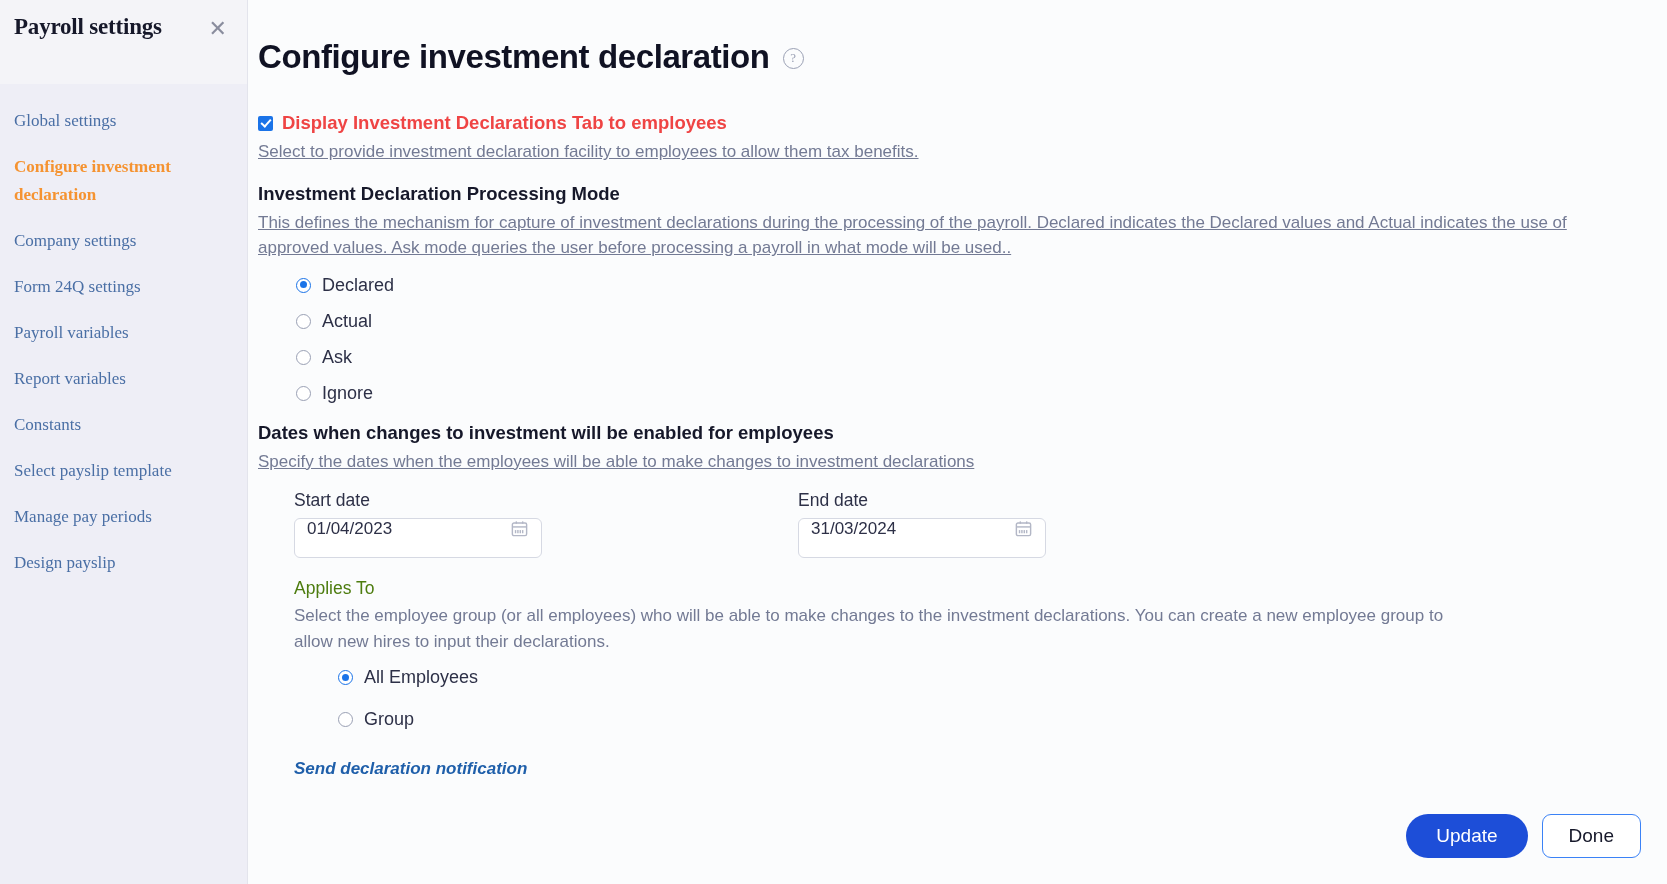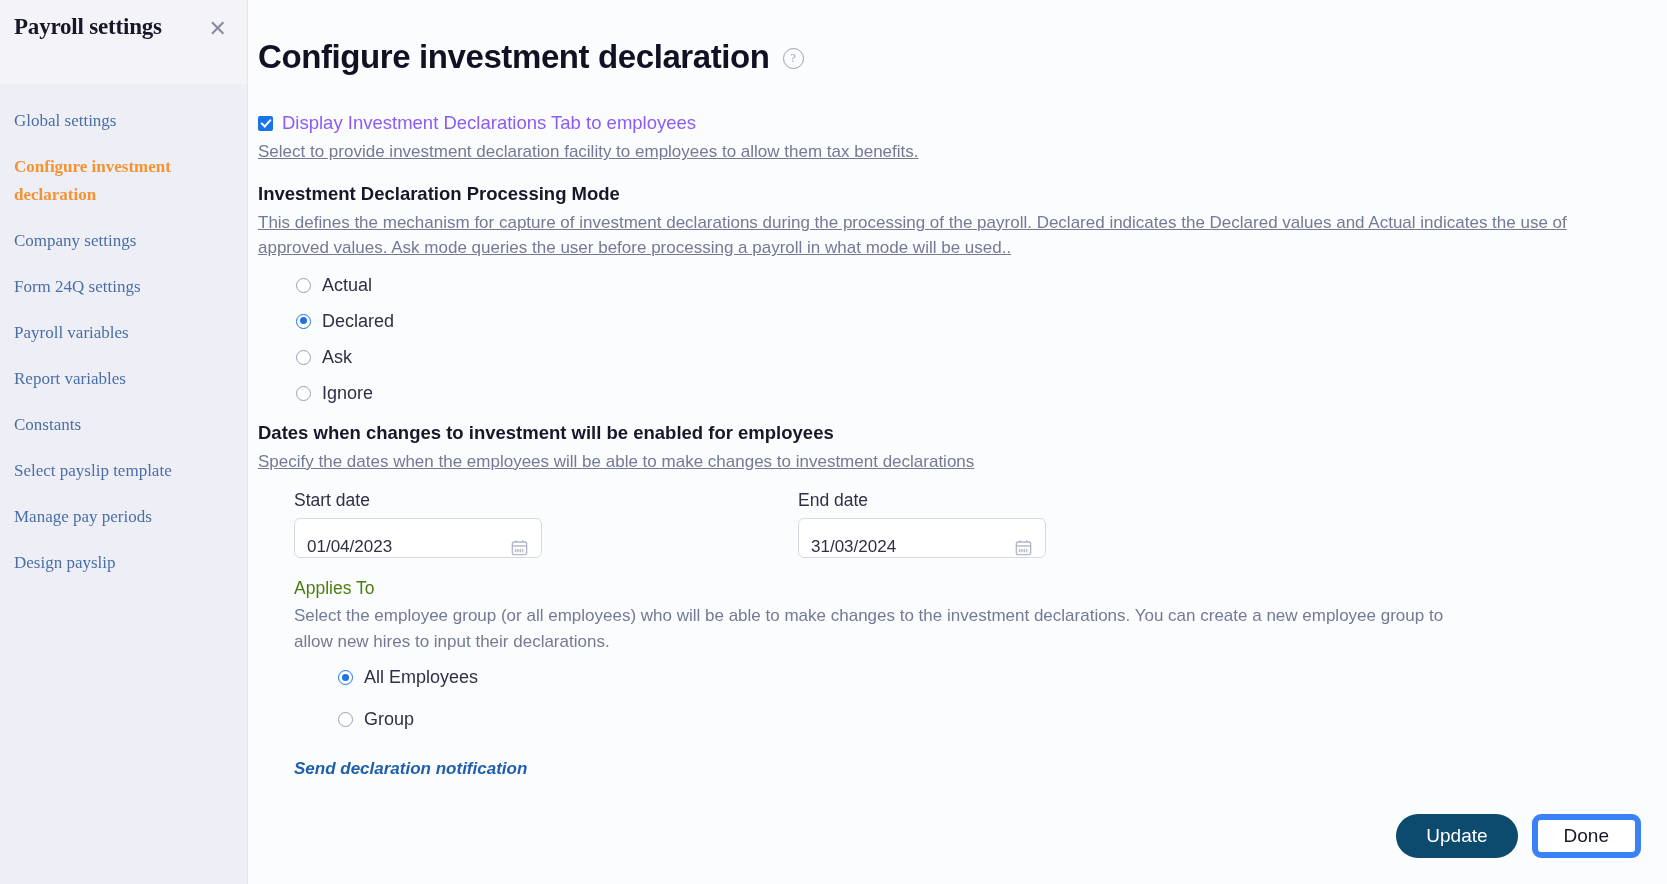--- a/index.html
+++ b/index.html
@@ -121,22 +121,22 @@
     content: "";
     position: absolute;
     left: 4.6px; top: 1.6px;
     width: 4px; height: 8px;
     border: solid #fff;
     border-width: 0 2px 2px 0;
     transform: rotate(42deg);
   }
   .check-label {
     font-size: 18.5px;
-    font-weight: normal;
-    color: #8b5cf6;
+    font-weight: bold;
+    color: #ef4444;
     text-align: right;
   }
   .muted {
     font-size: 17px;
     color: #737a94;
     line-height: 1.5;
     margin-top: 5px;
     text-decoration: underline;
   }
   .section-head {
@@ -185,21 +185,21 @@
     color: #2d3047;
     margin-bottom: 7px;
   }
   .date-input {
     width: 248px;
     height: 40px;
     border: 1px solid #d6d9e3;
     border-radius: 6px;
     background: #fff;
     display: flex;
-    align-items: flex-end;
+    align-items: flex-start;
     justify-content: space-between;
     padding: 0 12px;
     cursor: text;
   }
   .date-value { font-size: 17px; color: #2d3047; }
   .cal-icon { width: 19px; height: 19px; color: #b3b7c6; }
 
   .applies-head {
     font-size: 17.5px;
     color: #4d7c0f;
@@ -227,34 +227,34 @@
 
   .footer {
     position: absolute;
     right: 26px;
     bottom: 26px;
     display: flex;
     gap: 14px;
     align-items: center;
   }
   .btn-update {
-    background: #0c4a6e;
+    background: #1d4ed8;
     color: #fff;
     border: none;
     border-radius: 22px;
     height: 44px;
     padding: 0 30px;
     font-size: 19px;
     cursor: pointer;
     font-family: "Liberation Sans", sans-serif;
   }
   .btn-done {
     background: #fff;
     color: #16182a;
-    border: 6px solid #3b82f6;
+    border: 1px solid #3b82f6;
     border-radius: 9px;
     height: 44px;
     padding: 0 26px;
     font-size: 19px;
     cursor: pointer;
     font-family: "Liberation Sans", sans-serif;
   }
 </style>
 </head>
 <body>
@@ -291,26 +291,26 @@
       <span class="checkbox"></span>
       <span class="check-label">Display Investment Declarations Tab to employees</span>
     </div>
     <div class="muted">Select to provide investment declaration facility to employees to allow them tax benefits.</div>
 
     <div class="section-head">Investment Declaration Processing Mode</div>
     <div class="muted">This defines the mechanism for capture of investment declarations during the processing of the payroll. Declared indicates the Declared values and Actual indicates the use of approved values. Ask mode queries the user before processing a payroll in what mode will be used..</div>
 
     <div class="radio-group">
       <div class="radio-row">
+        <span class="radio checked"></span>
+        <span class="radio-label">Declared</span>
+      </div>
+      <div class="radio-row">
         <span class="radio"></span>
         <span class="radio-label">Actual</span>
-      </div>
-      <div class="radio-row">
-        <span class="radio checked"></span>
-        <span class="radio-label">Declared</span>
       </div>
       <div class="radio-row">
         <span class="radio"></span>
         <span class="radio-label">Ask</span>
       </div>
       <div class="radio-row">
         <span class="radio"></span>
         <span class="radio-label">Ignore</span>
       </div>
     </div>

